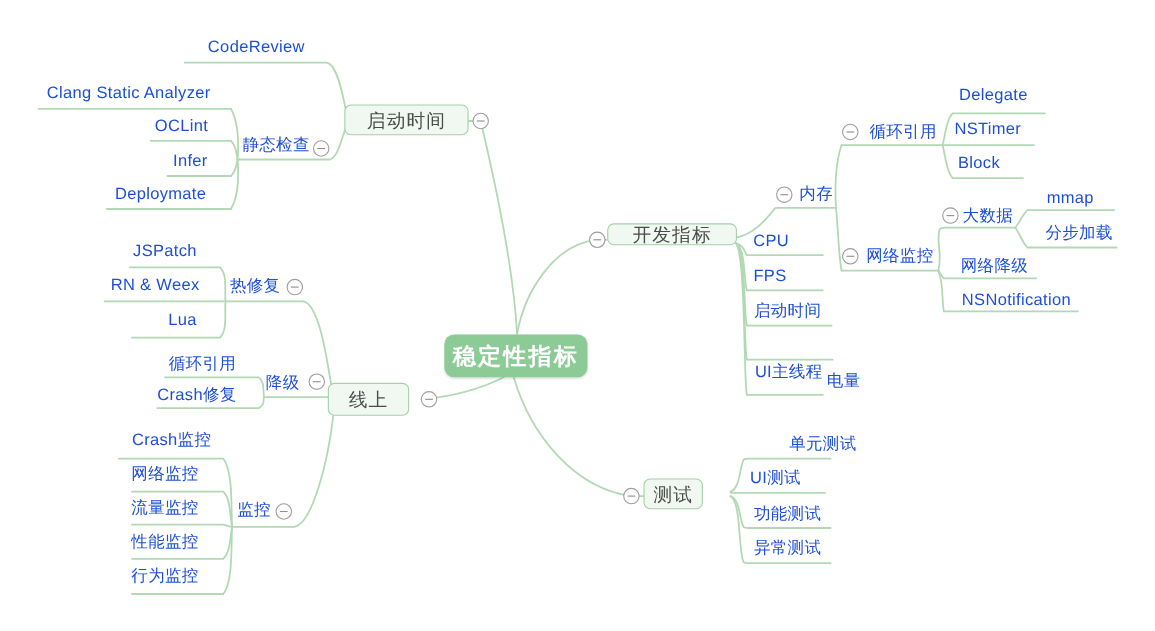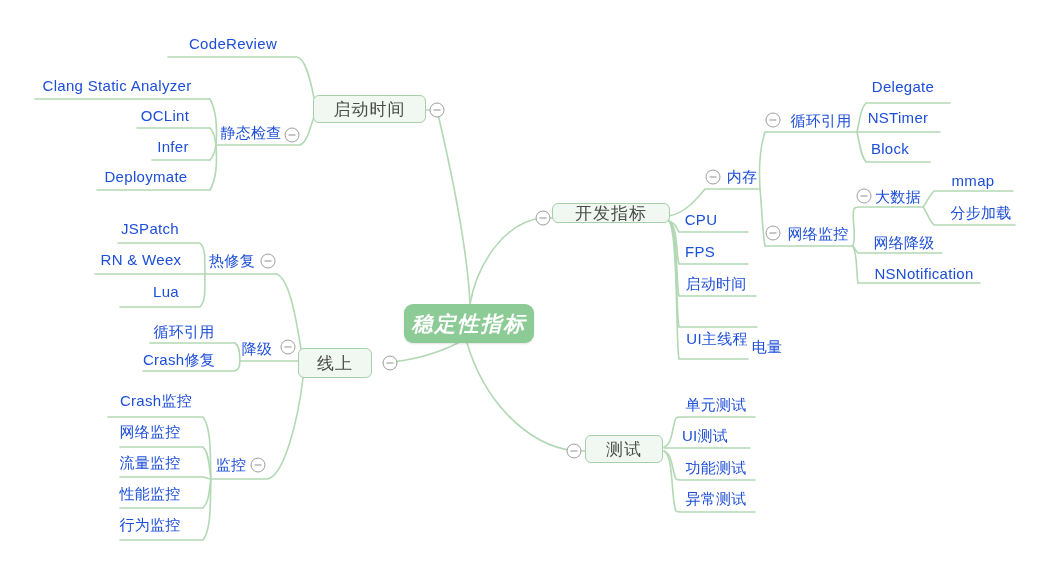--- a/index.html
+++ b/index.html
@@ -93,26 +93,26 @@
 
       <path d="M 467,343 C 483,397 523,444 574,451 L 585,451"></path>
 
       <path d="M 664,447 C 673,444 672,426 676,418 Q 677,417 681,417 L 755,417"></path>
       <path d="M 664,448 C 670,448 672,448 676,448 L 750,448"></path>
       <path d="M 664,451 C 673,454 672,472 676,479 Q 677,480 681,480 L 755,480"></path>
       <path d="M 664,451 C 674,456 671,501 676,511 Q 677,512 681,512 L 755,512"></path>
     </g>
   </svg>
 
-  <div class="root-box" style="left:404px;top:304px;width:130px;height:39px;font-style:italic;">稳定性指标</div>
+  <div class="root-box" style="left:404px;top:304px;width:130px;height:39px;">稳定性指标</div>
 
   <div class="topic-box" style="left:313px;top:95px;width:113px;height:28px;">启动时间</div>
   <div class="topic-box" style="left:552px;top:203px;width:118px;height:20px;">开发指标</div>
   <div class="topic-box" style="left:298px;top:348px;width:74px;height:30px;">线上</div>
-  <div class="topic-box" style="left:585px;top:435px;width:78px;height:28px;">测试</div>
+  <div class="topic-box" style="left:585px;top:435px;width:54px;height:28px;">测试</div>
 
   <div class="leaf" style="left:233px;top:43px;">CodeReview</div>
   <div class="leaf" style="left:251px;top:132px;">静态检查</div>
   <div class="leaf" style="left:117px;top:85px;">Clang Static Analyzer</div>
   <div class="leaf" style="left:165px;top:115px;">OCLint</div>
   <div class="leaf" style="left:173px;top:146px;">Infer</div>
   <div class="leaf" style="left:146px;top:176px;">Deploymate</div>
 
   <div class="leaf" style="left:742px;top:176px;">内存</div>
   <div class="leaf" style="left:701px;top:219px;">CPU</div>
@@ -142,21 +142,21 @@
   <div class="leaf" style="left:184px;top:331px;">循环引用</div>
   <div class="leaf" style="left:179px;top:359px;">Crash修复</div>
 
   <div class="leaf" style="left:231px;top:464px;">监控</div>
   <div class="leaf" style="left:156px;top:400px;">Crash监控</div>
   <div class="leaf" style="left:150px;top:431px;">网络监控</div>
   <div class="leaf" style="left:150px;top:462px;">流量监控</div>
   <div class="leaf" style="left:150px;top:493px;">性能监控</div>
   <div class="leaf" style="left:150px;top:524px;">行为监控</div>
 
-  <div class="leaf" style="left:716px;top:404px;">单元测试</div>
+  <div class="leaf" style="left:748px;top:404px;">单元测试</div>
   <div class="leaf" style="left:705px;top:435px;">UI测试</div>
   <div class="leaf" style="left:716px;top:467px;">功能测试</div>
   <div class="leaf" style="left:716px;top:498px;">异常测试</div>
 
   <div class="collapse" style="left:437px;top:110px;">
       <i></i>
     </div>
   <div class="collapse" style="left:292px;top:135px;">
       <i></i>
     </div>

